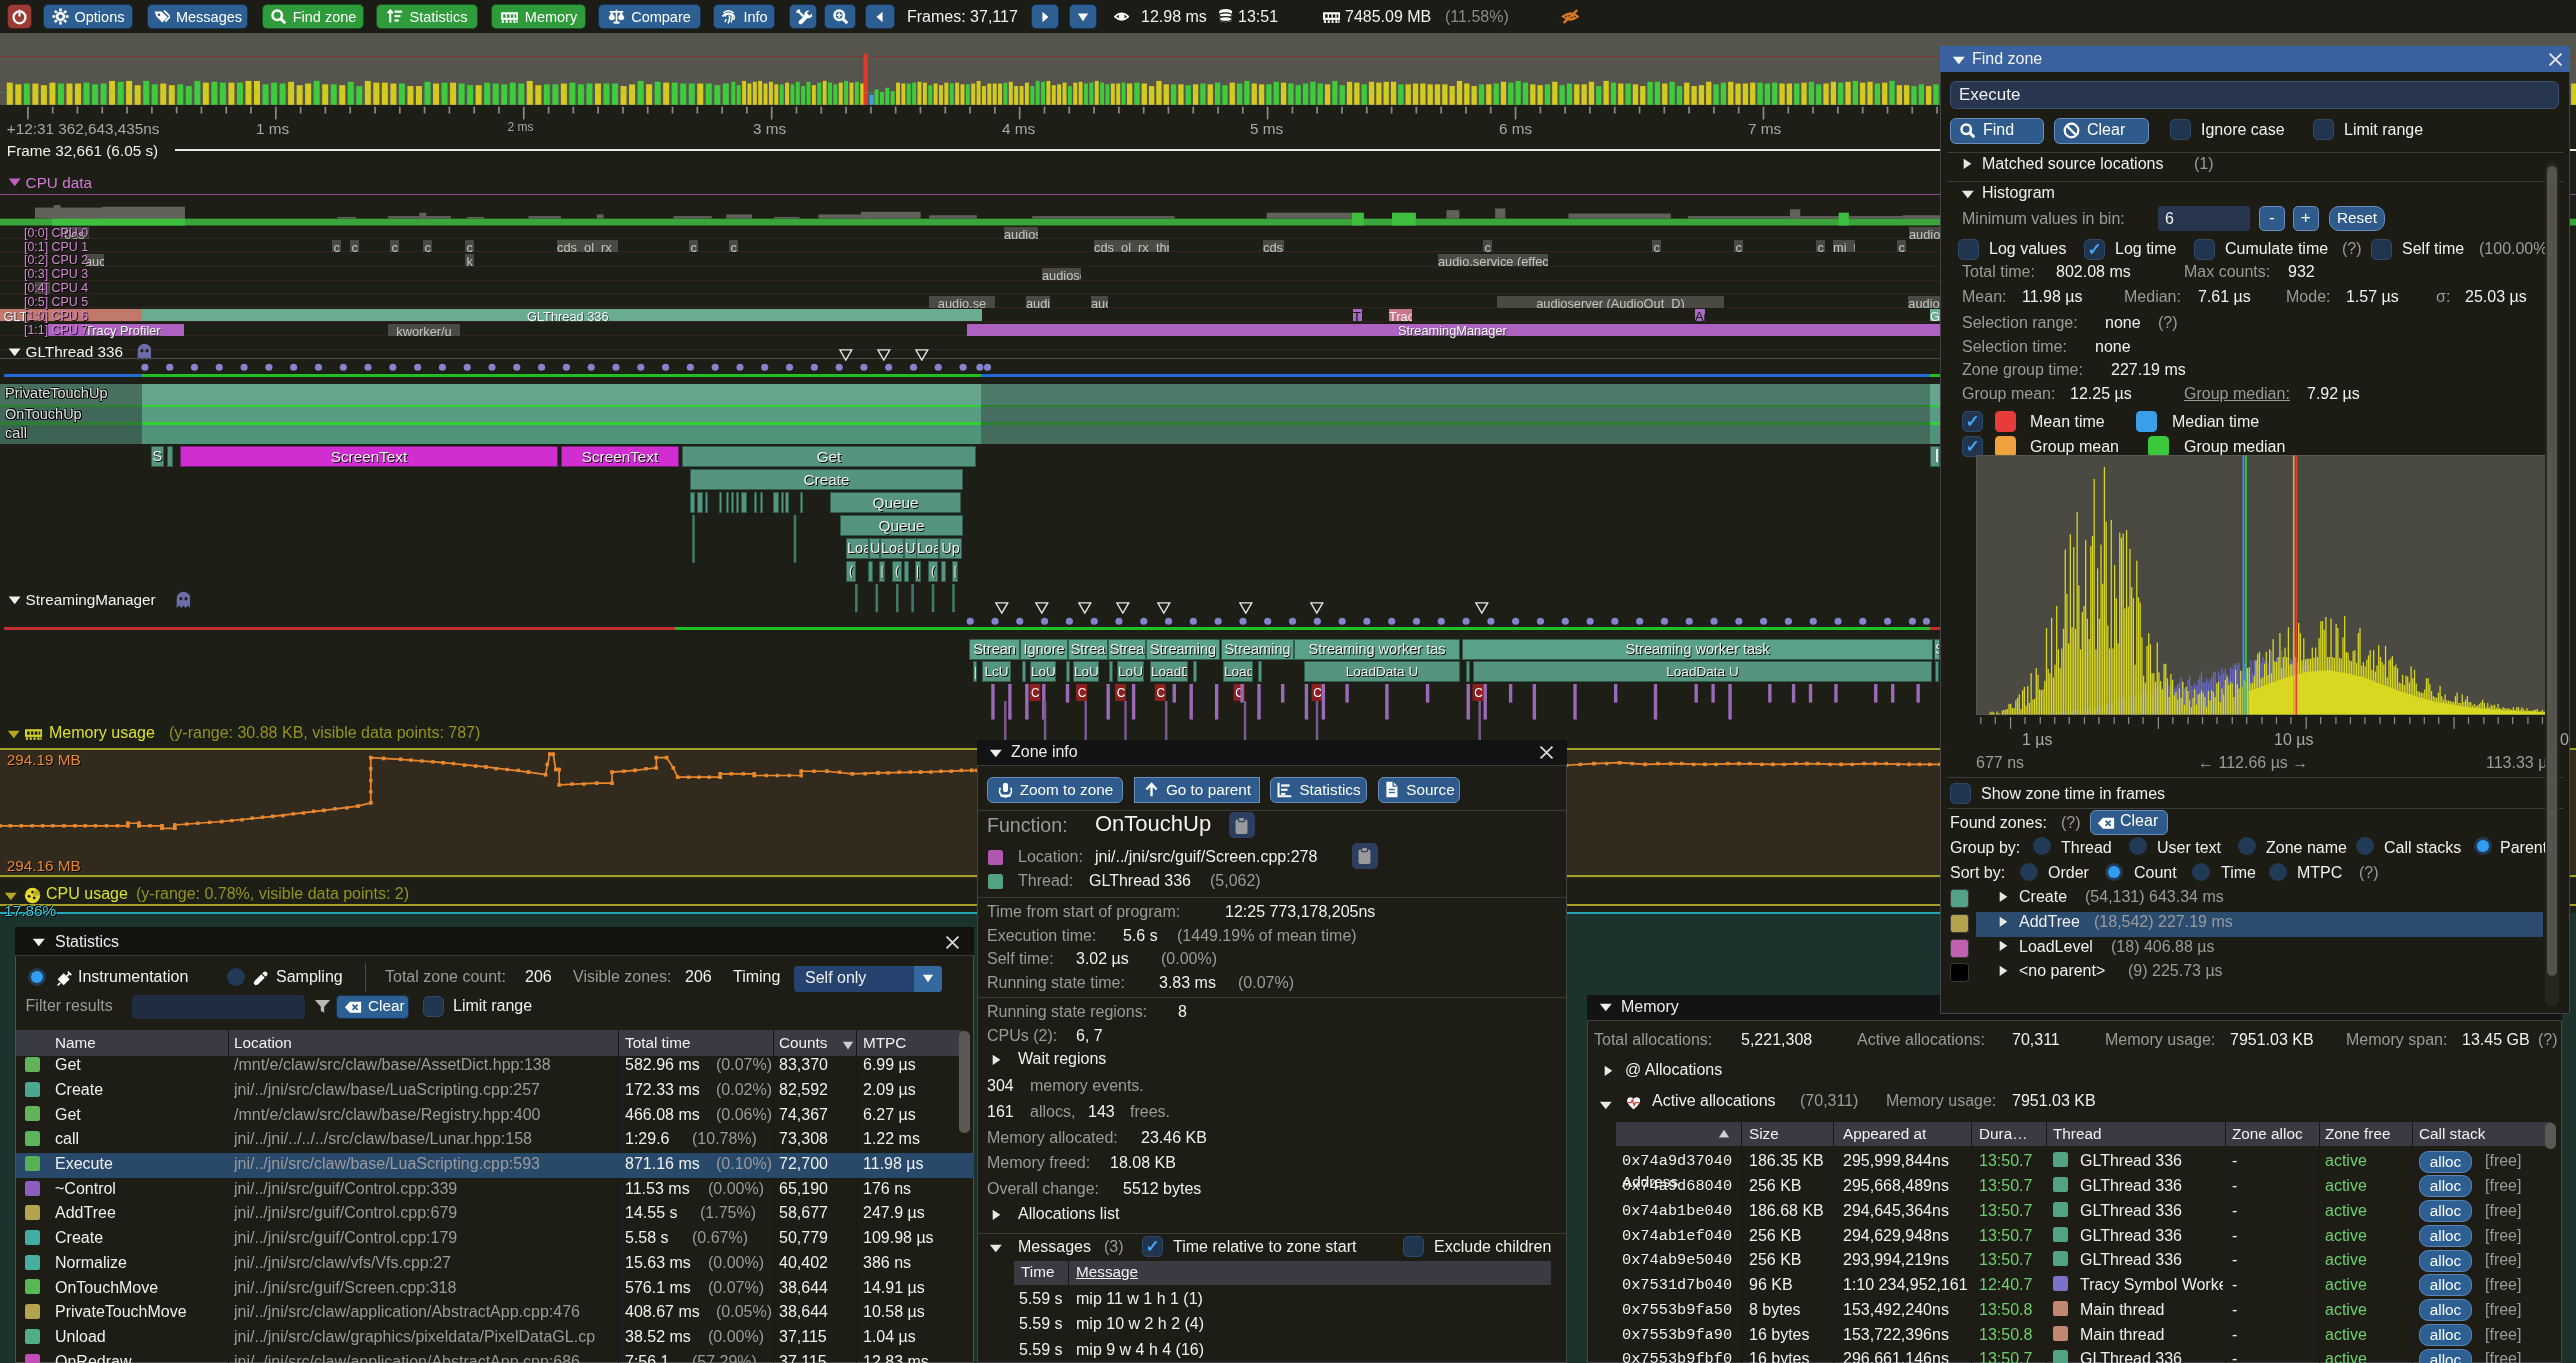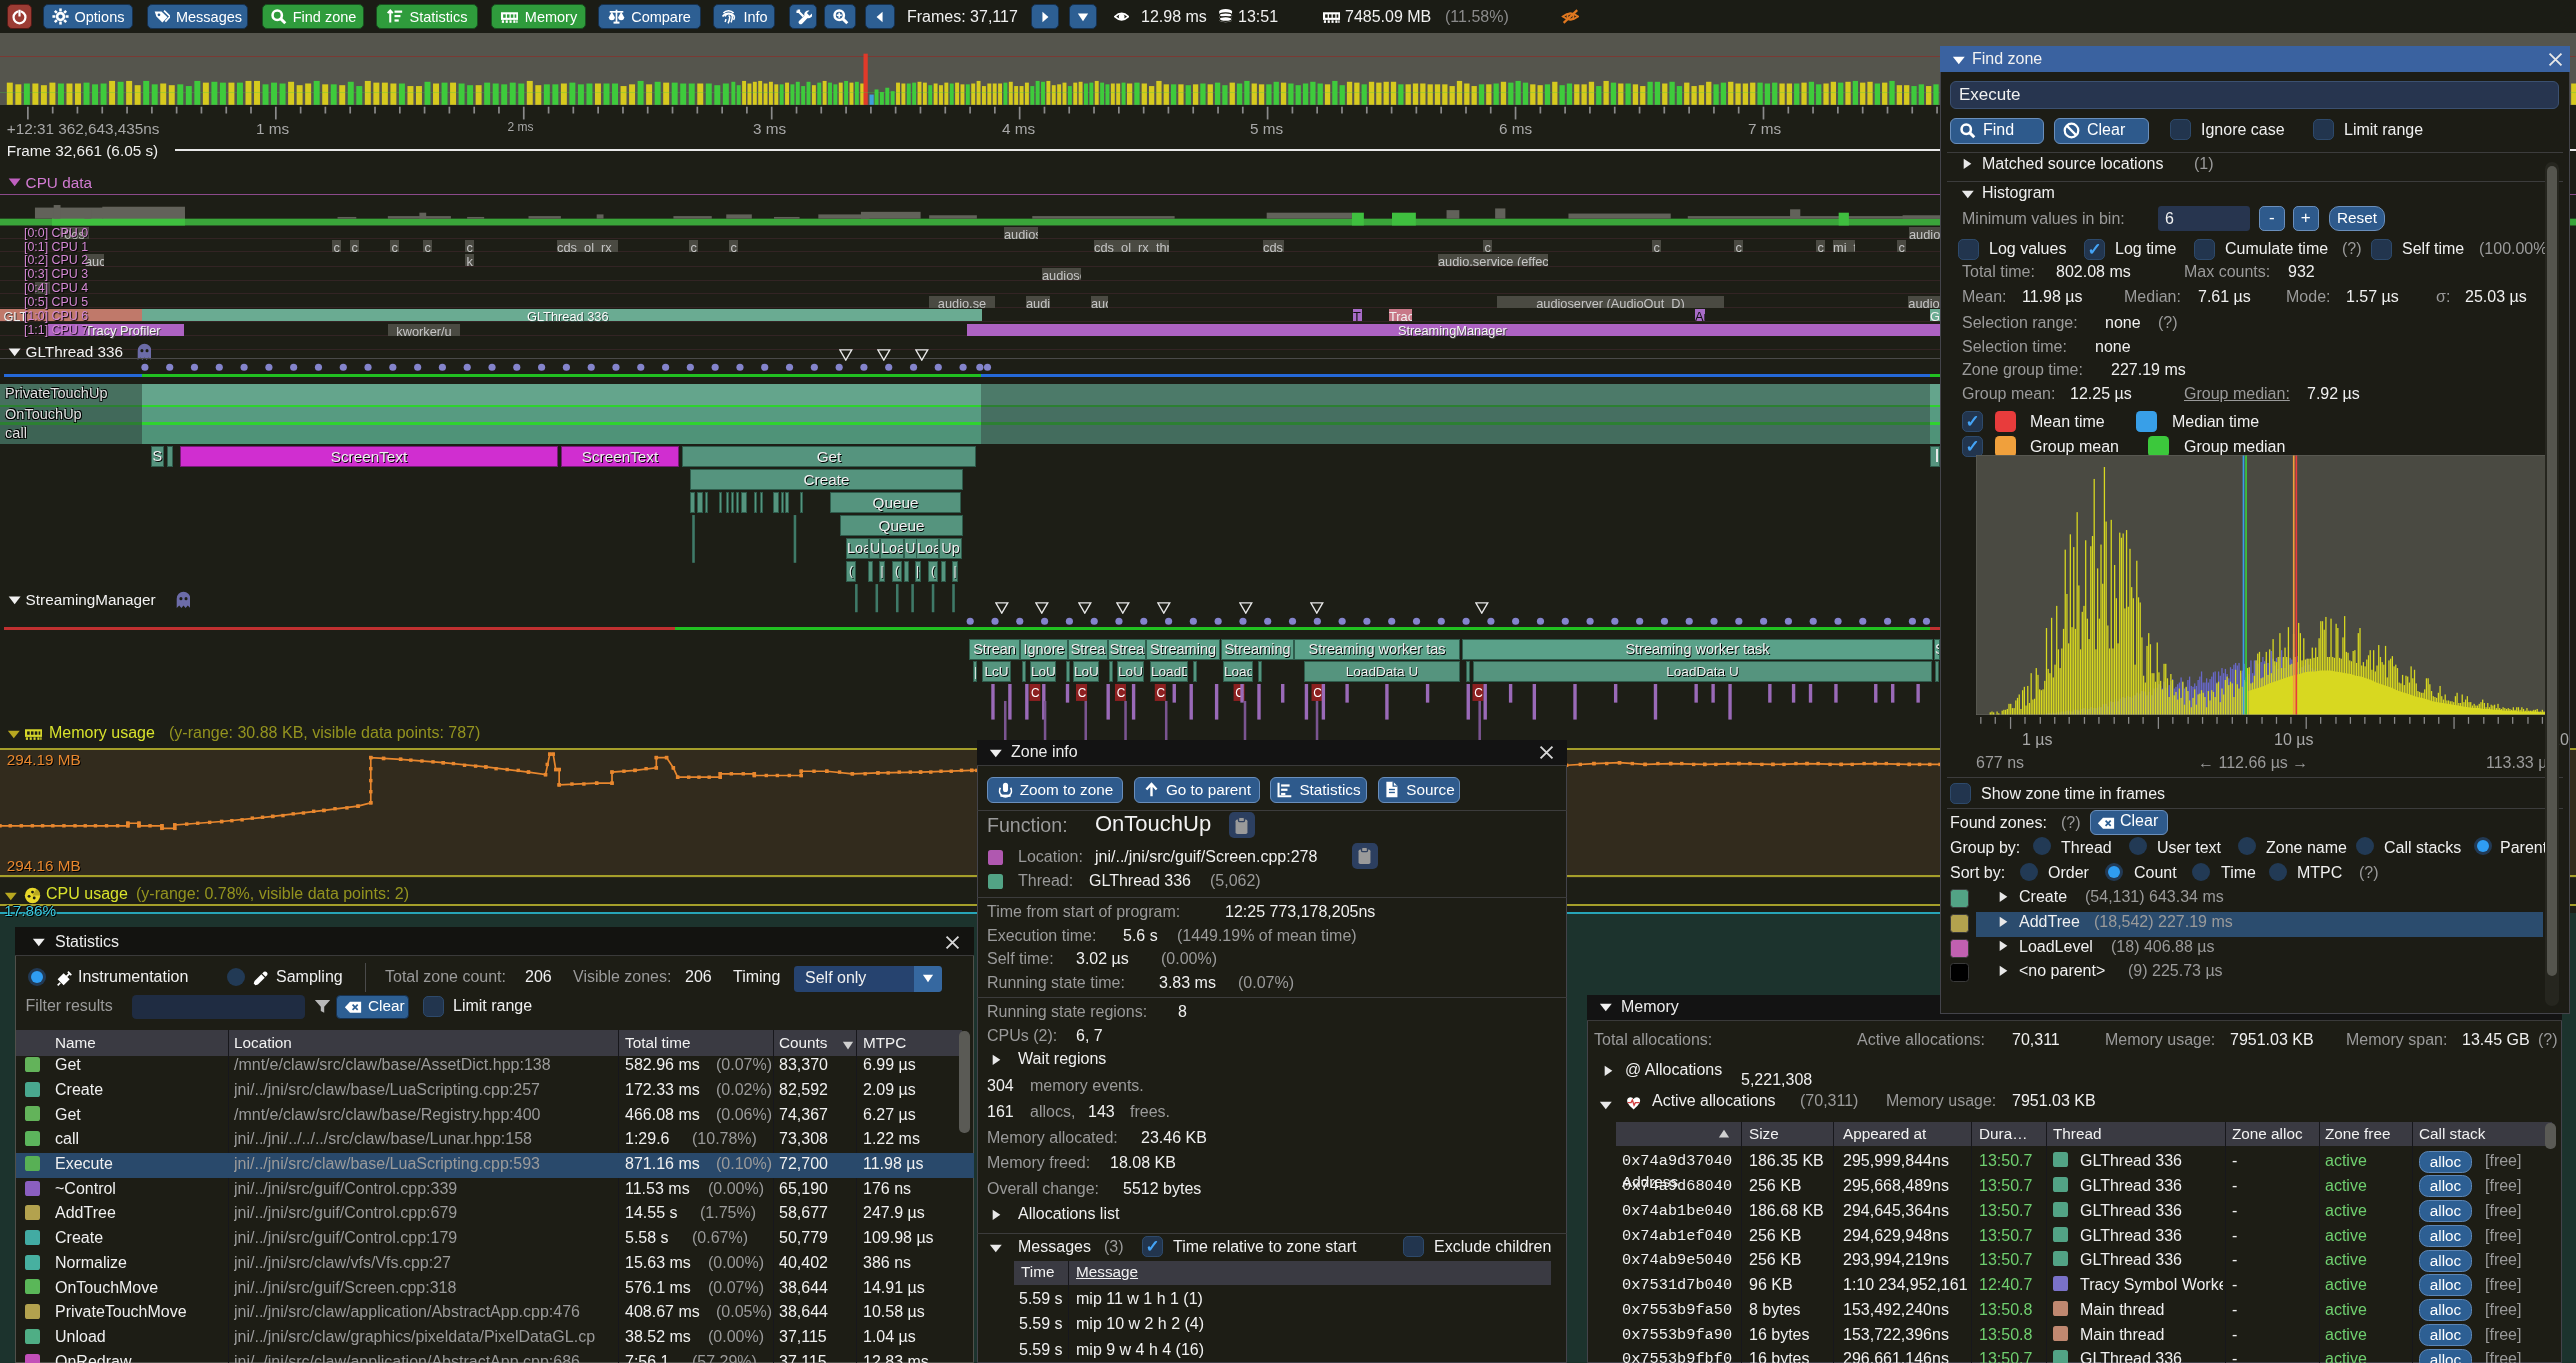--- a/index.html
+++ b/index.html
@@ -1458,21 +1458,21 @@
     <path d="M3 3 L17 17 M17 3 L3 17" stroke="#d8d8d8" stroke-width="2.2"></path>
   </svg>
 <div class="btn" style="left:987px;top:777px;width:136px;height:25.6px;background:#2e5a8c;border:1.3px solid #6a8fbc;border-radius:6px;font-size:15.3px;">
     <svg width="17" height="17" viewBox="0 0 20 20">
       <rect x="7" y="2" width="6" height="11" rx="3" fill="#fff"></rect>
       <path d="M16 8 A7 7 0 1 1 4 8" stroke="#fff" stroke-width="2" fill="none"></path>
       <rect x="4" y="16" width="12" height="2.6" fill="#fff"></rect>
     </svg>
     <span>Zoom to zone</span>
   </div>
-<div class="btn" style="left:1134px;top:777px;width:126px;height:25.6px;background:#2e5a8c;border:1.3px solid #6a8fbc;border-radius:6px;font-size:15.3px;">
+<div class="btn" style="left:1134px;top:777px;width:126px;height:25.6px;background:#2e5a8c;border:1.3px solid #6a8fbc;border-radius:0;font-size:15.3px;">
     <svg width="17" height="17" viewBox="0 0 20 20">
       <path d="M10 18 L10 4 M4 10 L10 3.5 L16 10" stroke="#fff" stroke-width="2.8" fill="none"></path>
     </svg>
     <span>Go to parent</span>
   </div>
 <div class="btn" style="left:1270px;top:777px;width:97px;height:25.6px;background:#2e5a8c;border:1.3px solid #6a8fbc;border-radius:6px;font-size:15.3px;">
     <svg width="17" height="17" viewBox="0 0 20 20">
       <path d="M3 2 L3 18 L18 18" stroke="#fff" stroke-width="2.4" fill="none"></path>
       <rect x="6" y="4" width="10" height="2.6" fill="#fff"></rect>
       <rect x="6" y="9" width="7.5" height="2.6" fill="#fff"></rect>
@@ -1571,21 +1571,21 @@
 <div style="position:absolute;left:1587px;top:995px;width:975px;height:368px;background:#1d1d15;border:0.9px solid #43434a;"></div>
 <div style="position:absolute;left:1587px;top:995px;width:975px;height:25.6px;background:#131313;border-bottom:0.9px solid #3a3a3a;"></div>
 <svg class="a" style="left:1599px;top:1002px;" width="13.6" height="10.2" viewBox="0 0 16 12">
     <path d="M1 2 L15 2 L8 11 Z" fill="#f0f0f0"></path>
   </svg>
 <div class="txt" style="position:absolute;left:1621px;top:998px;font-size:16px;color:#ececec;">Memory</div>
 <svg class="a" style="left:2533px;top:999px;" width="17" height="17" viewBox="0 0 20 20">
     <path d="M3 3 L17 17 M17 3 L3 17" stroke="#d8d8d8" stroke-width="2.2"></path>
   </svg>
 <div class="txt" style="position:absolute;left:1594px;top:1031px;font-size:16px;color:#9a9a9a;">Total allocations:</div>
-<div class="txt" style="position:absolute;left:1741px;top:1071px;font-size:16px;color:#f0f0f0;text-align:right;">5,221,308</div>
+<div class="txt" style="position:absolute;left:1741px;top:1031px;font-size:16px;color:#f0f0f0;text-align:right;">5,221,308</div>
 <div class="txt" style="position:absolute;left:1857px;top:1031px;font-size:16px;color:#9a9a9a;">Active allocations:</div>
 <div class="txt" style="position:absolute;left:2012px;top:1031px;font-size:16px;color:#f0f0f0;">70,311</div>
 <div class="txt" style="position:absolute;left:2105px;top:1031px;font-size:16px;color:#9a9a9a;">Memory usage:</div>
 <div class="txt" style="position:absolute;left:2230px;top:1031px;font-size:16px;color:#f0f0f0;">7951.03 KB</div>
 <div class="txt" style="position:absolute;left:2346px;top:1031px;font-size:16px;color:#9a9a9a;">Memory span:</div>
 <div class="txt" style="position:absolute;left:2462px;top:1031px;font-size:16px;color:#f0f0f0;">13.45 GB</div>
 <div class="txt" style="position:absolute;left:2538px;top:1031px;font-size:16px;color:#9a9a9a;">(?)</div>
 <svg class="a" style="left:1603px;top:1064px;" width="10.2" height="13.6" viewBox="0 0 12 16">
     <path d="M2 2 L11 8 L2 14 Z" fill="#e8e8e8"></path>
   </svg>

